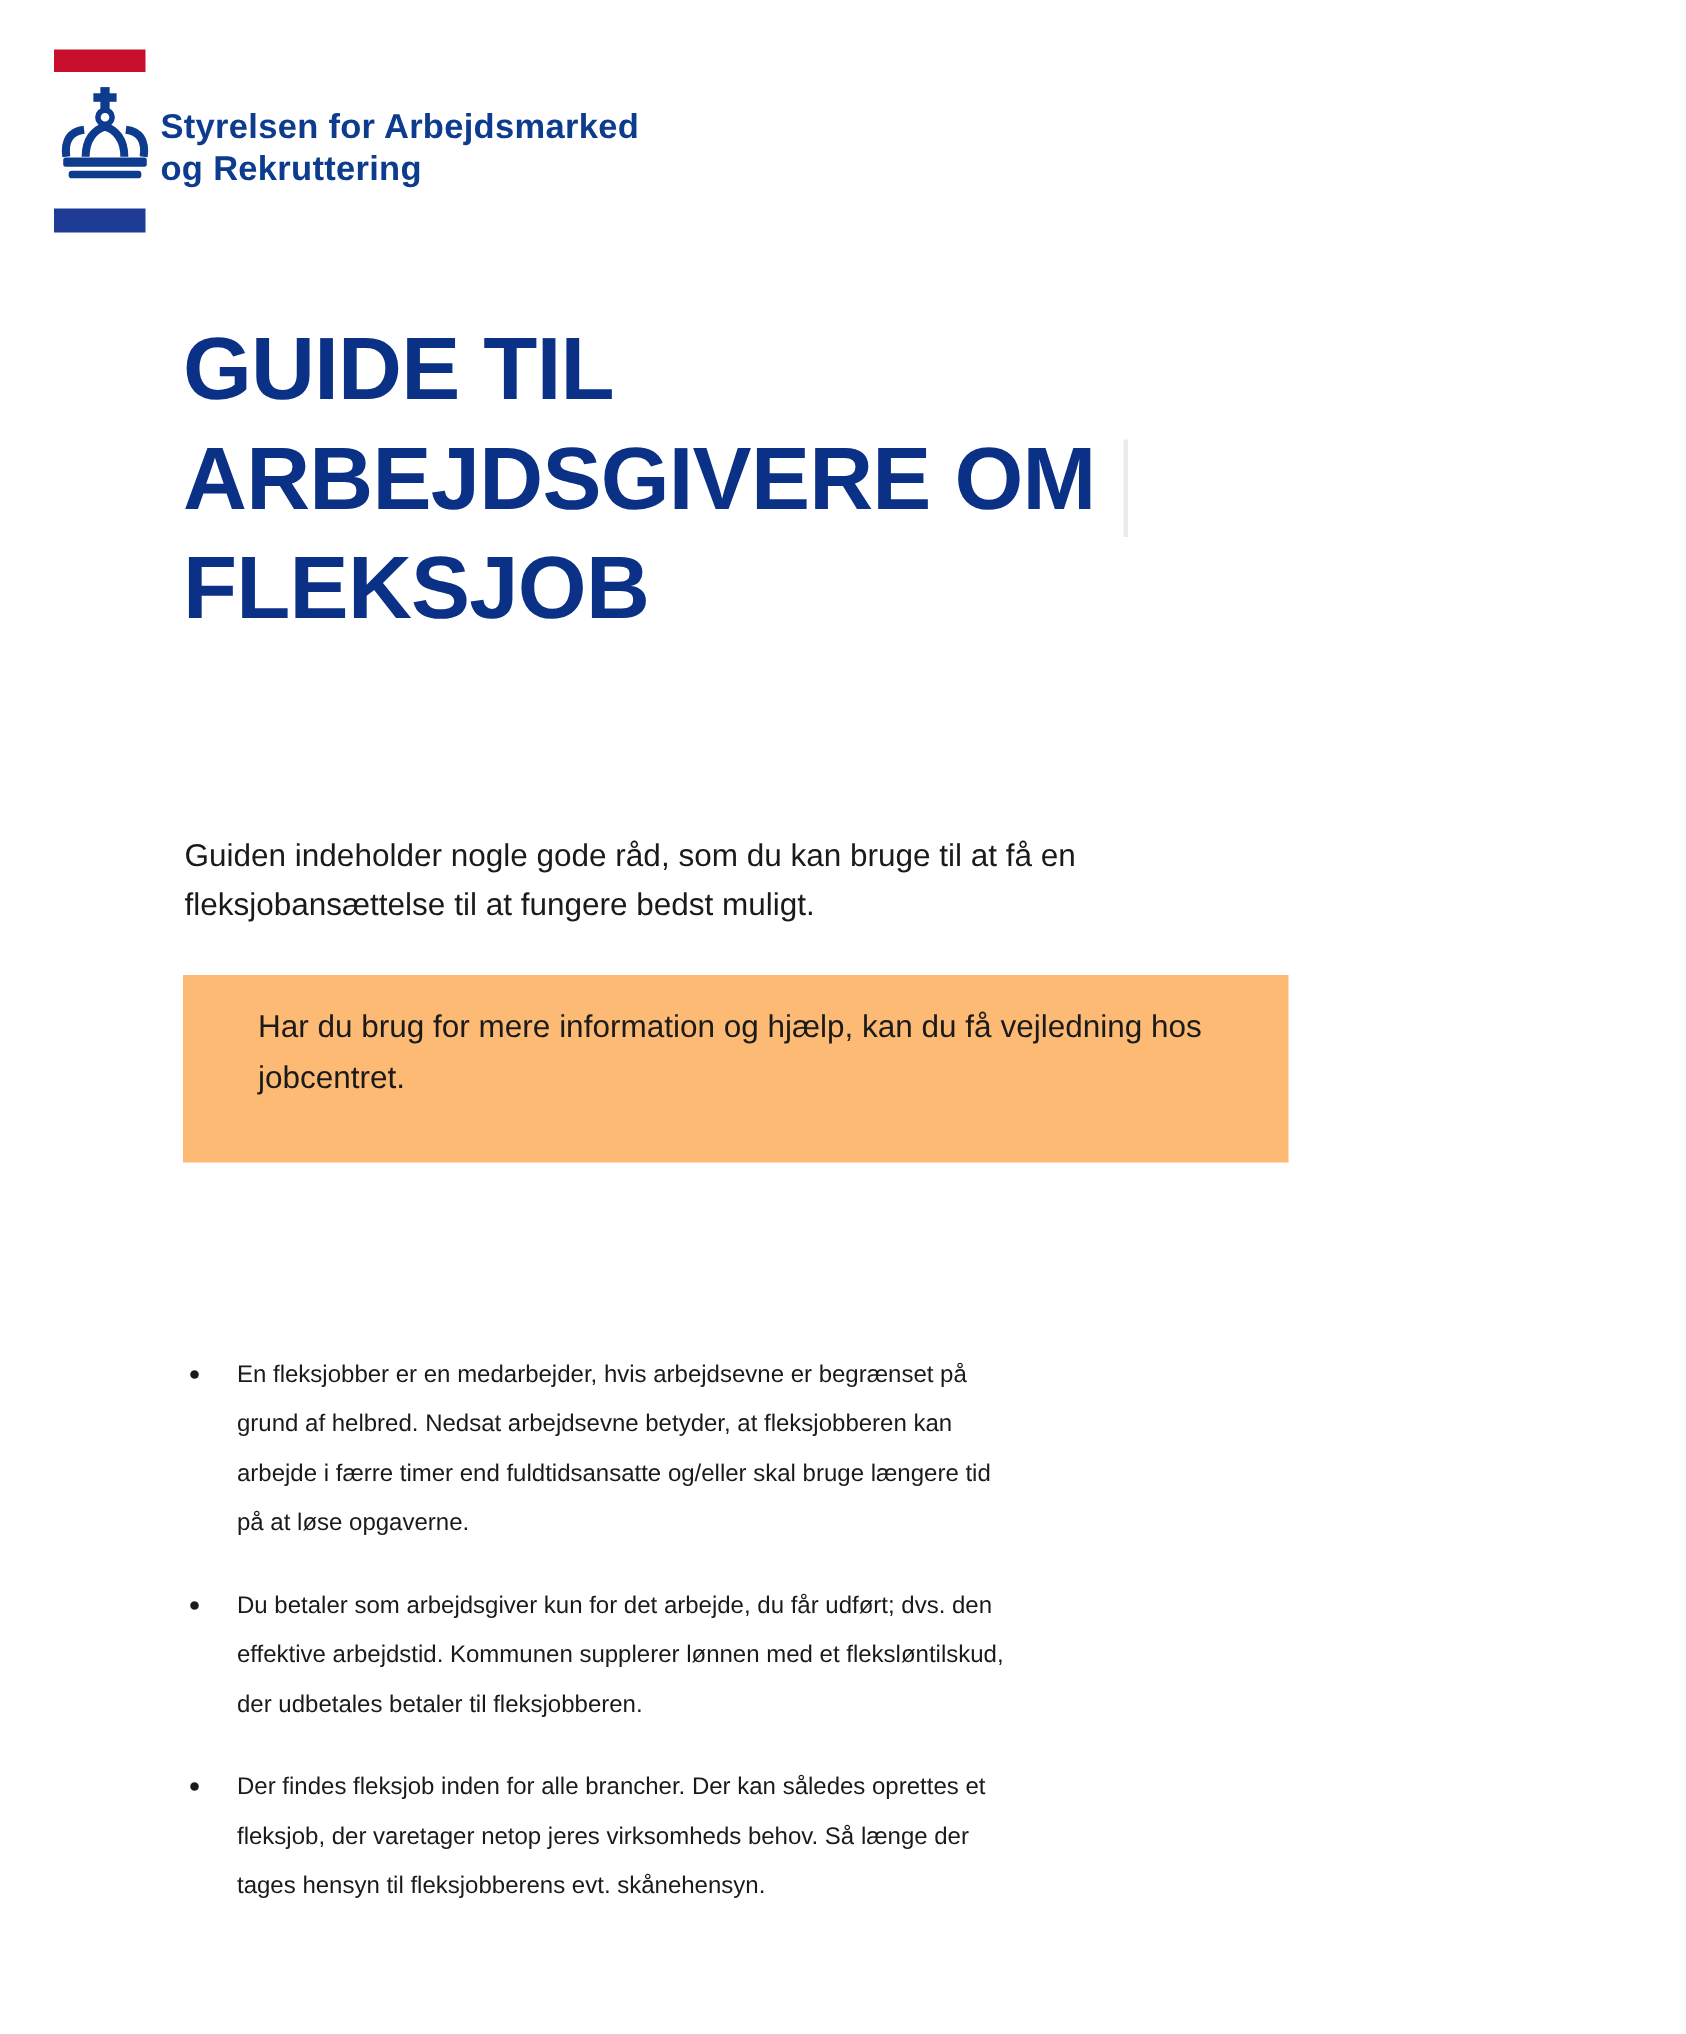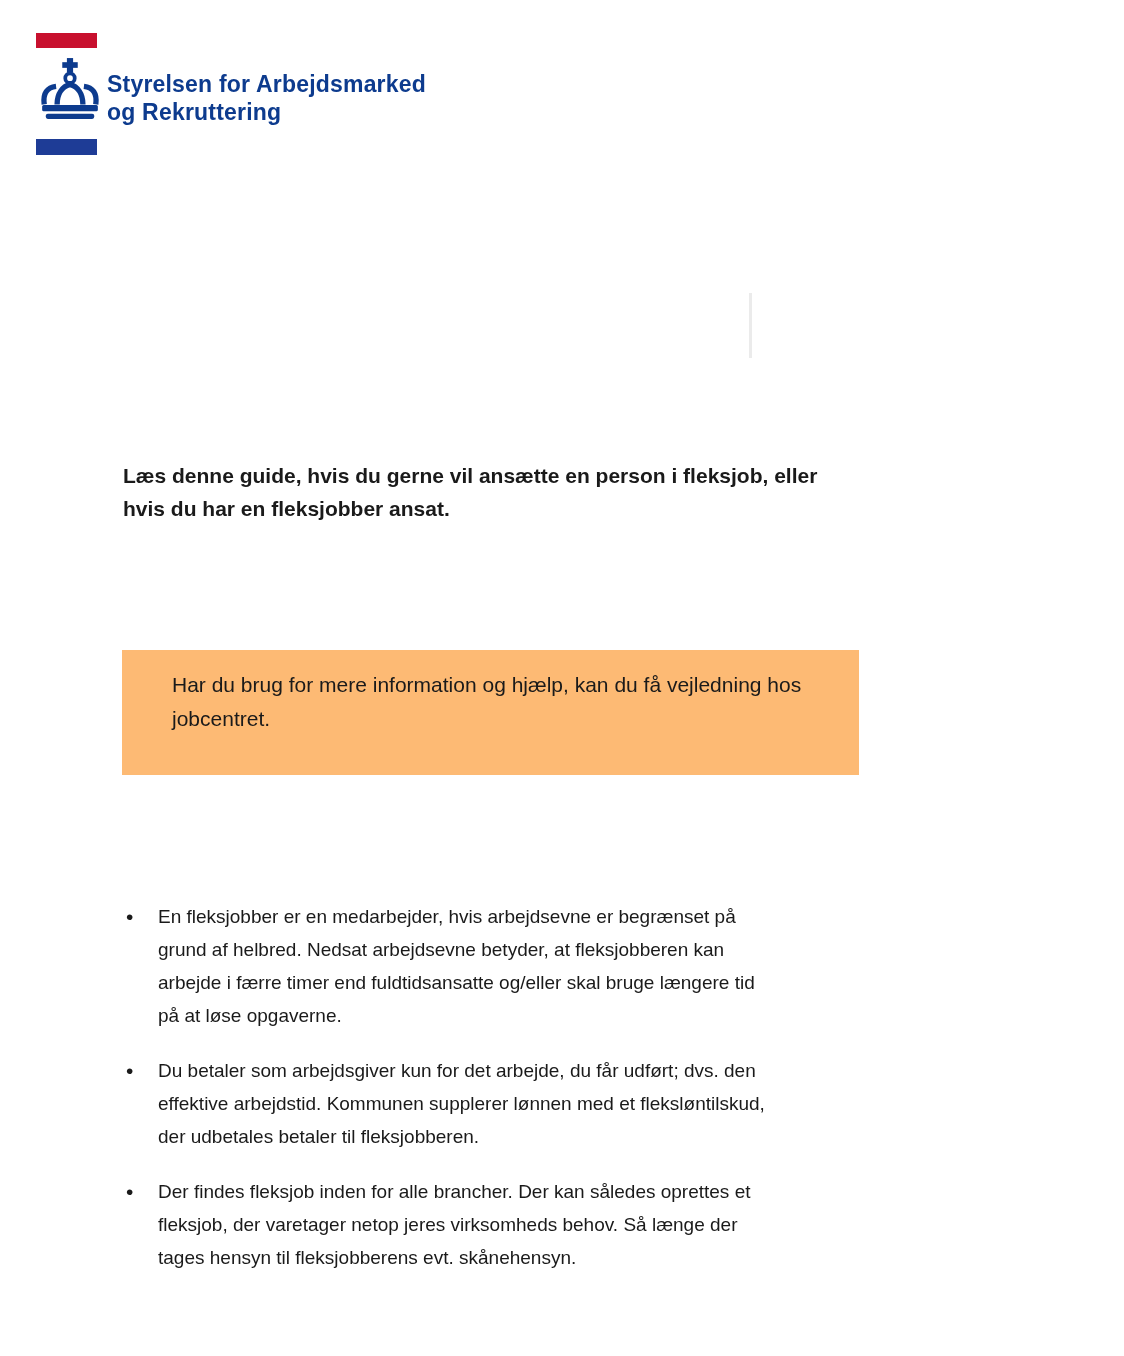--- a/index.html
+++ b/index.html
@@ -127,21 +127,21 @@
     margin: 0 0 22px 0;
   }
   .bullet-marker {
     flex: 0 0 32px;
     font-size: 21px;
     line-height: 33px;
     color: #1a1a1a;
   }
   .bullet-text {
     flex: 1 1 auto;
-    font-size: 19px;
+    font-size: 16px;
     line-height: 33px;
     color: #1a1a1a;
     max-width: 760px;
   }
 </style>
 </head>
 <body>
 
 <div class="page">
 
@@ -166,25 +166,28 @@
         </g>
       </svg>
     </span>
 
     <div class="agency-name pre">Styrelsen for Arbejdsmarked
 og Rekruttering</div>
 
     <div class="blue-bar"></div>
   </header>
 
+  <h1 class="doc-title pre">GUIDE TIL
+ARBEJDSGIVERE OM
+FLEKSJOB</h1>
   <div class="text-cursor"></div>
 
-  <p class="intro-bold pre">Læs denne guide, hvis du gerne vil ansætte en person i fleksjob, eller
-hvis du har en fleksjobber ansat.</p>
-
+
+  <p class="intro pre">Guiden indeholder nogle gode råd, som du kan bruge til at få en
+fleksjobansættelse til at fungere bedst muligt.</p>
 
   <div class="info-box">
     <p class="pre">Har du brug for mere information og hjælp, kan du få vejledning hos
 jobcentret.</p>
   </div>
 
 
   <ul class="bullet-list">
     <li>
       <span class="bullet-marker">•</span>

